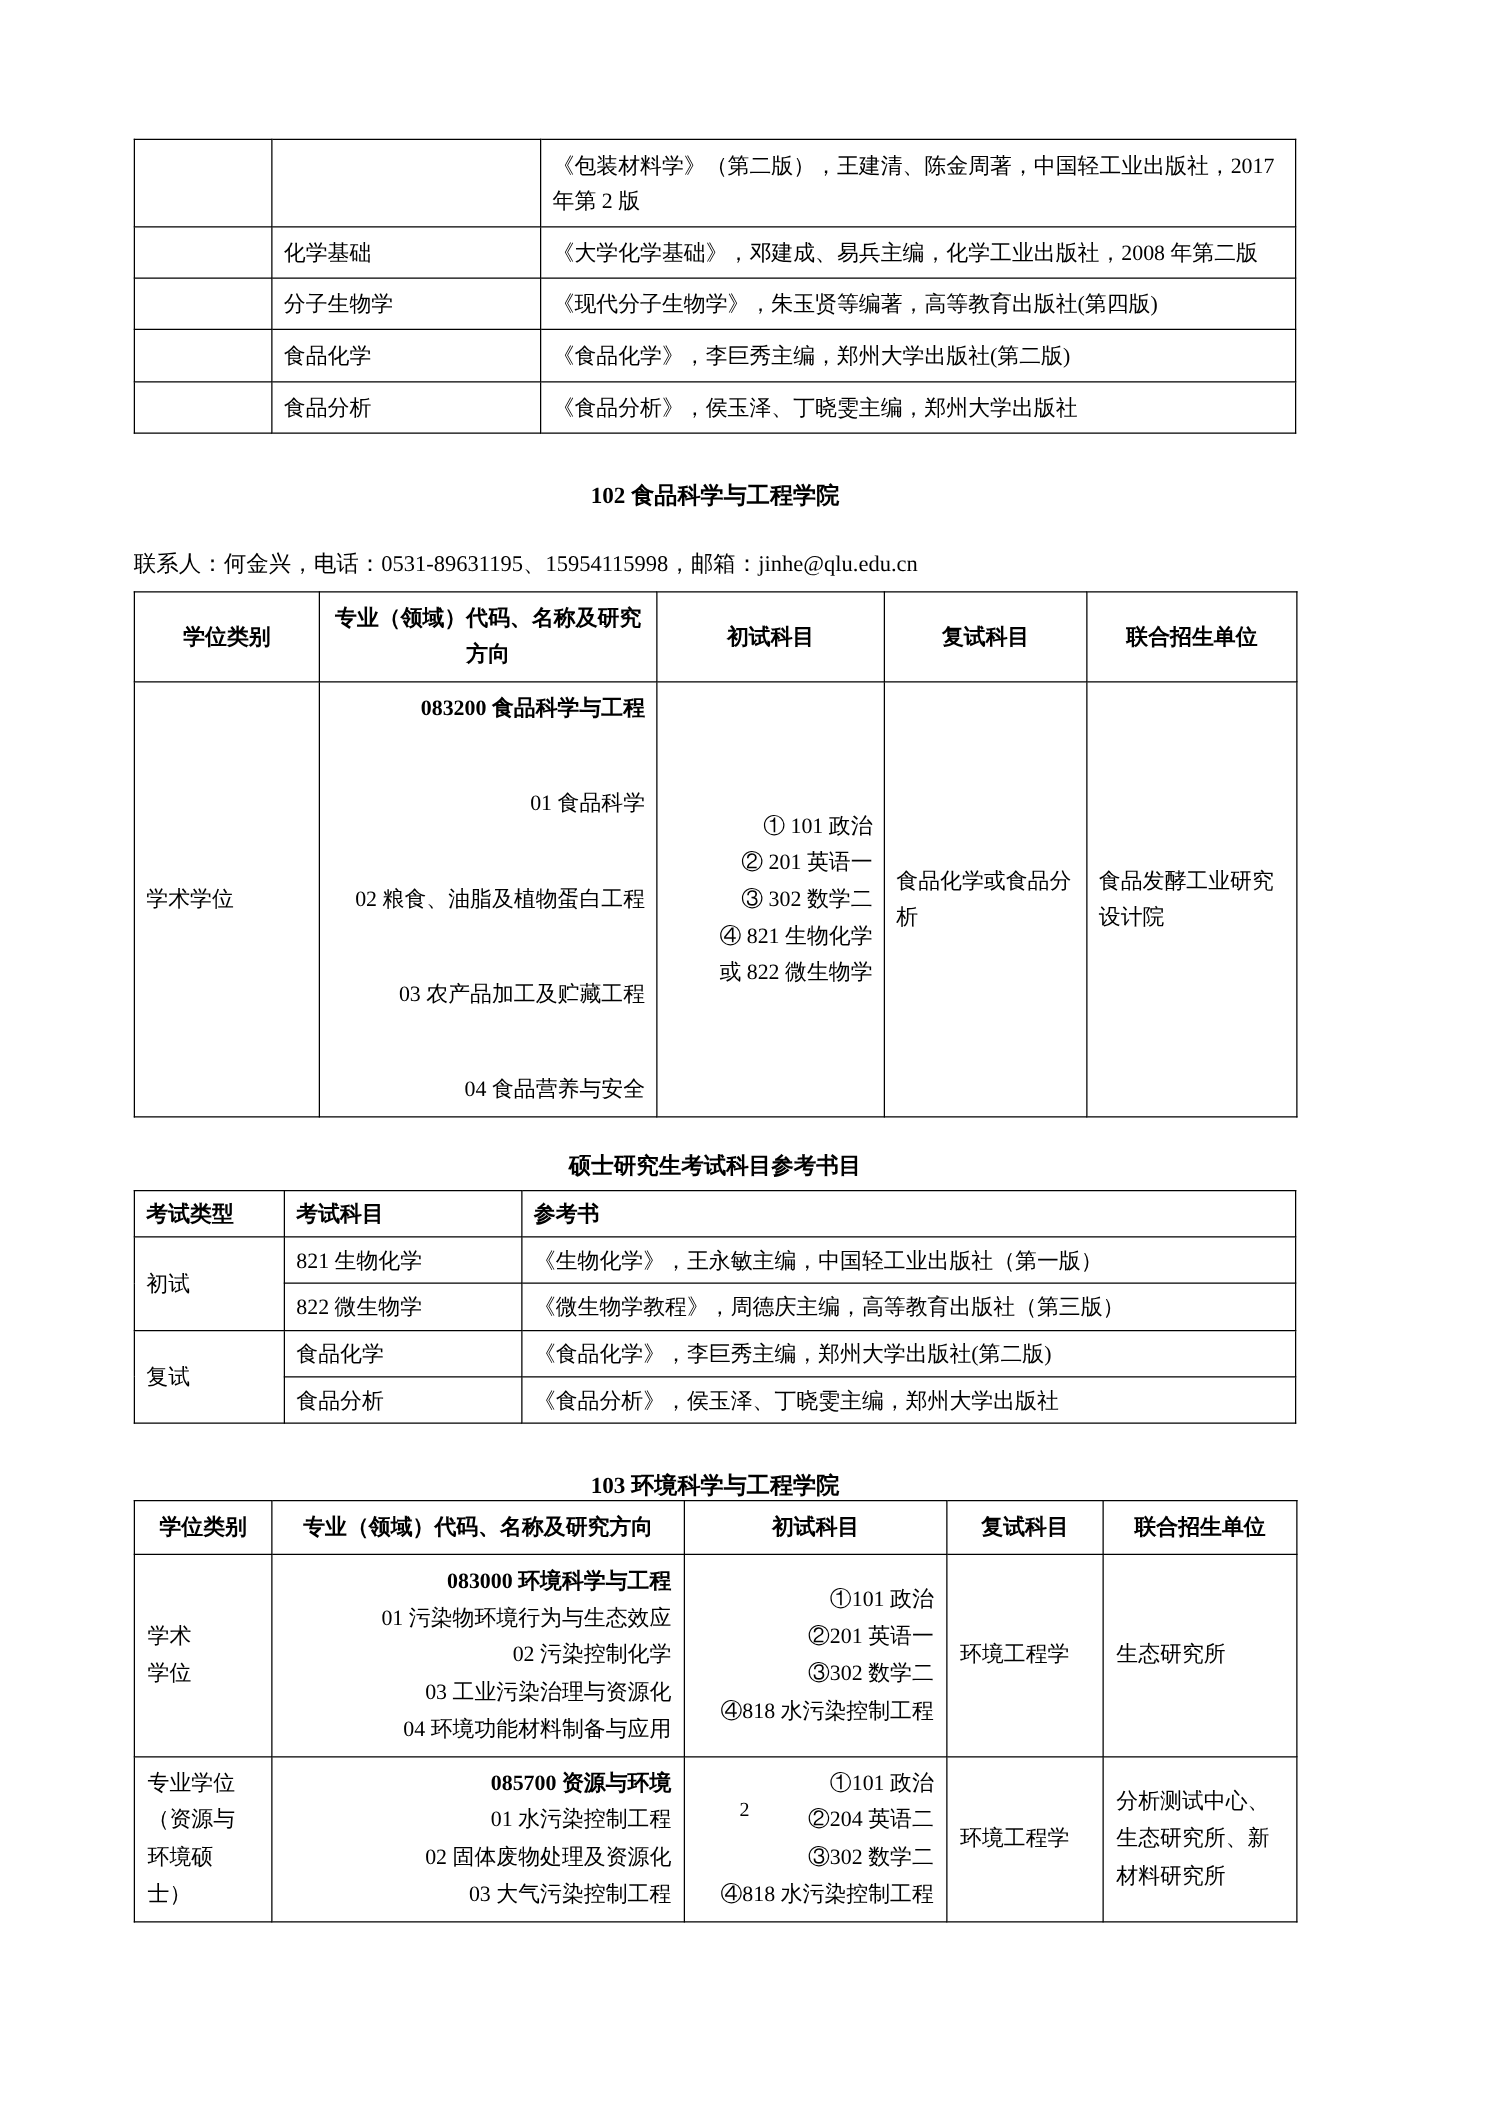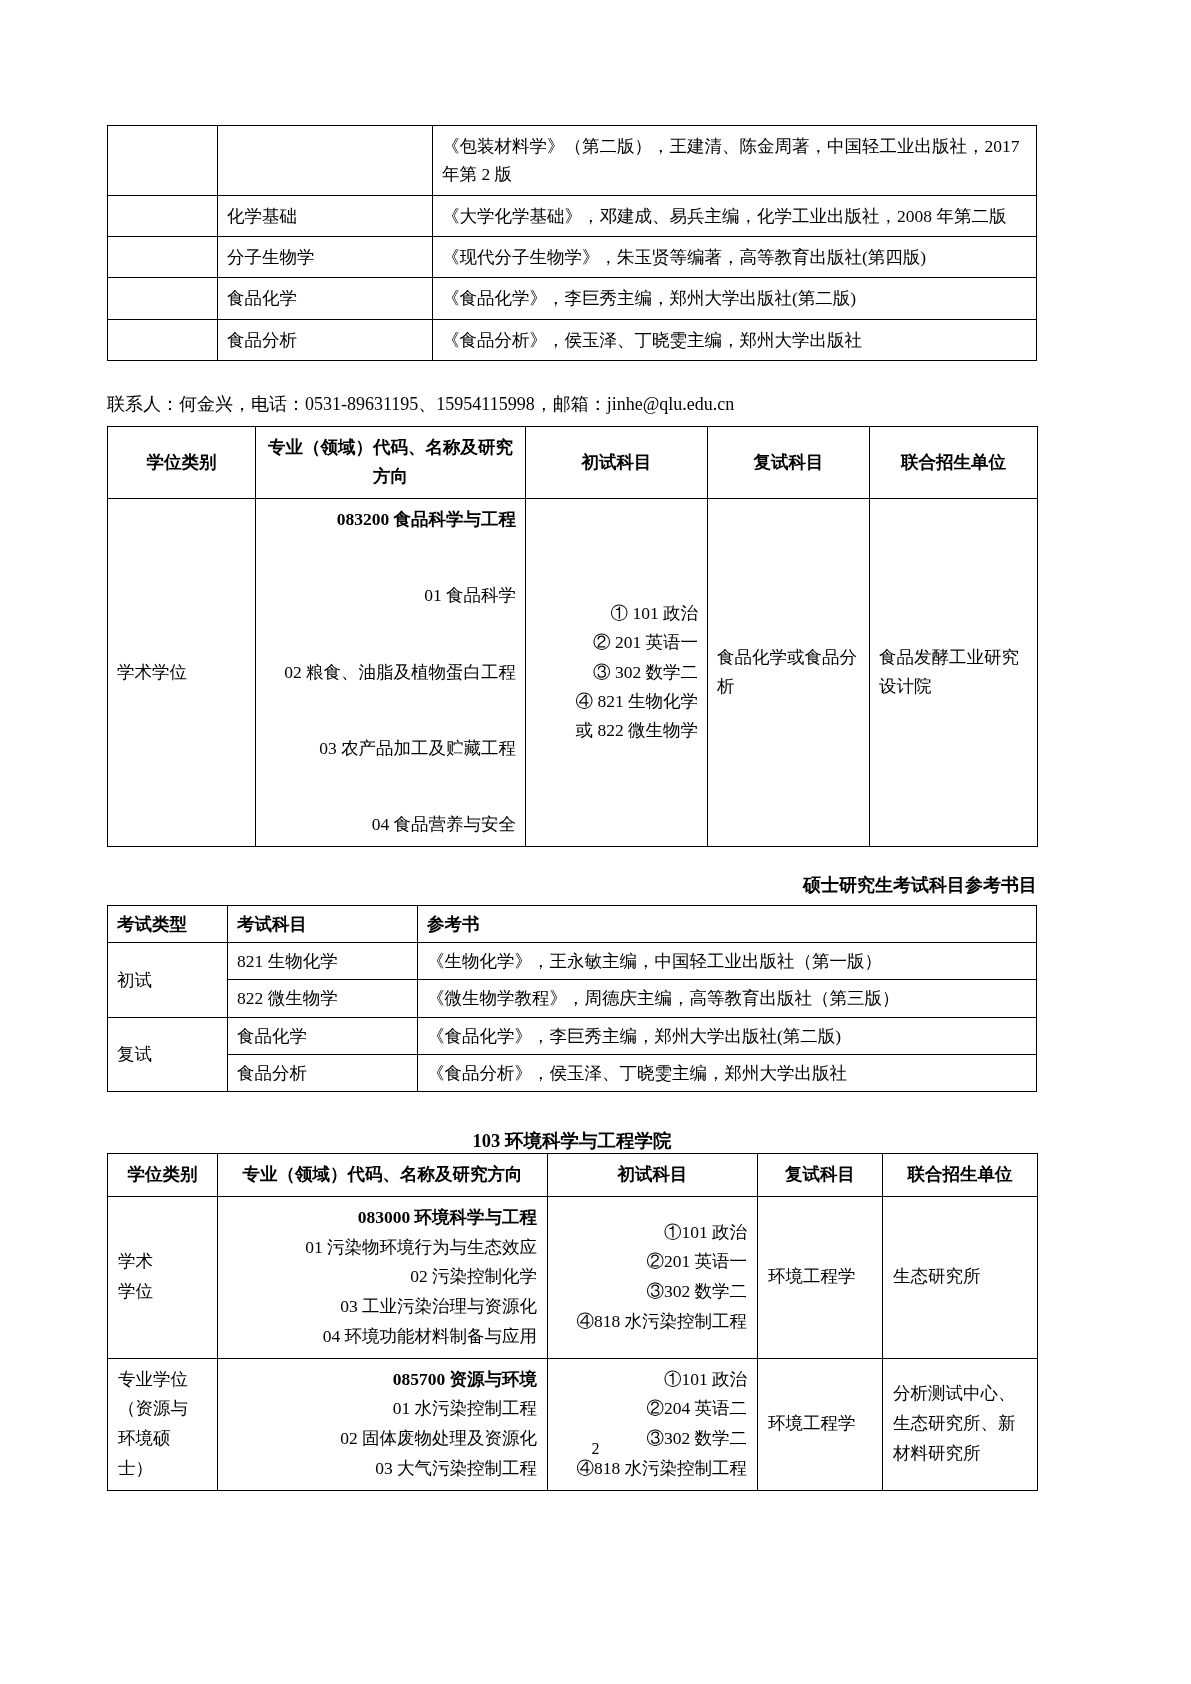--- a/index.html
+++ b/index.html
@@ -17,21 +17,21 @@
   .page {
     position: relative;
     width: 1191px;
     height: 1684px;
     box-sizing: border-box;
     padding: 0;
   }
   .content {
     position: absolute;
     left: 107px;
-    top: 125px;
+    top: 111px;
     width: 930px;
   }
 
   table {
     border-collapse: collapse;
     width: 100%;
     table-layout: fixed;
   }
   table.bordered td, table.bordered th {
     border: 1px solid #000000;
@@ -70,21 +70,21 @@
   table.t2 .c1 { width: 148px; }
   table.t2 .c2 { width: 270px; }
   table.t2 .c3 { width: 182px; }
   table.t2 .c4 { width: 162px; }
   table.t2 .c5 { width: 168px; }
   table.t2 td { font-size: 17.5px; line-height: 1.68; }
   .lines div { white-space: nowrap; text-align: right; }
   .indent { padding-left: 2px; margin-top: 47px; }
 
   .mid-title {
-    text-align: right;
+    text-align: center;
     font-weight: bold;
     font-size: 18px;
     margin: 26px 0 8px 0;
   }
 
   
   table.t3 .c1 { width: 120px; }
   table.t3 .c2 { width: 190px; }
   table.t3 td { font-size: 17.5px; line-height: 1.5; padding: 5px 9px; }
   table.t3 .h { font-weight: bold; text-align: left; }
@@ -141,20 +141,21 @@
           <td>《食品化学》，李巨秀主编，郑州大学出版社(第二版)</td>
         </tr>
         <tr>
           <td></td>
           <td>食品分析</td>
           <td>《食品分析》，侯玉泽、丁晓雯主编，郑州大学出版社</td>
         </tr>
       </tbody>
     </table>
 
+    <div class="section-title">102 食品科学与工程学院</div>
     <div class="contact">联系人：何金兴，电话：0531-89631195、15954115998，邮箱：jinhe@qlu.edu.cn</div>
 
     <table class="bordered t2">
       <colgroup>
         <col class="c1">
           <col class="c2">
           <col class="c3">
           <col class="c4">
           <col class="c5">
       </colgroup>

